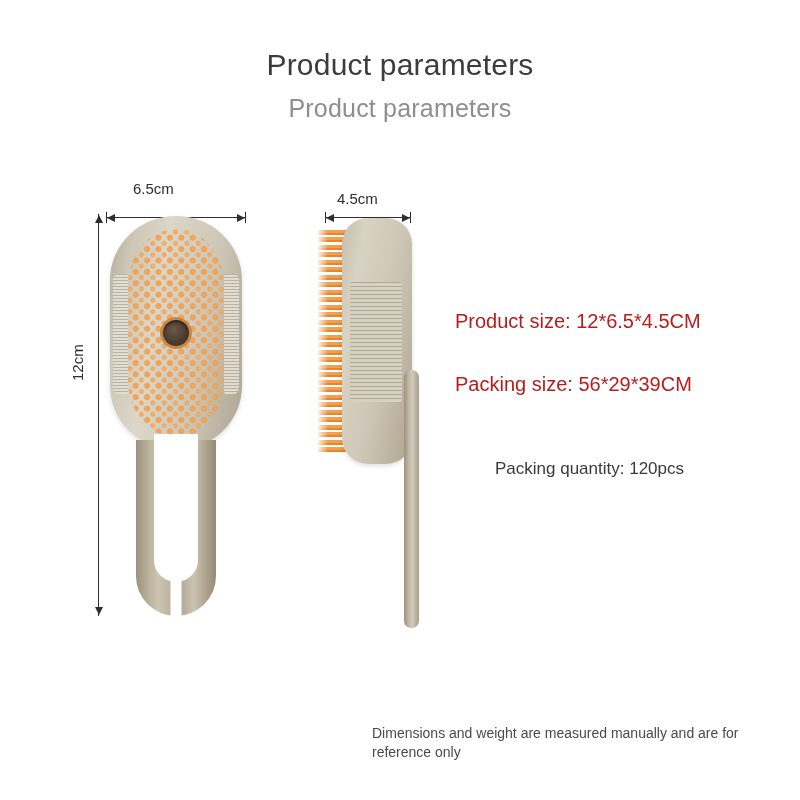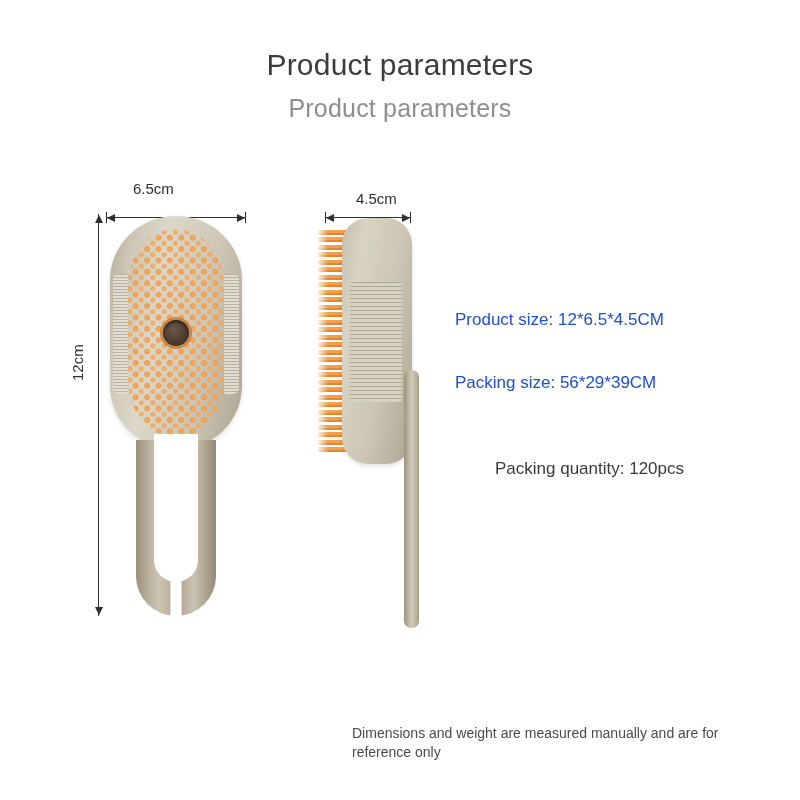--- a/index.html
+++ b/index.html
@@ -41,21 +41,21 @@
   }
 
   
   .dim-label {
     position: absolute;
     font-size: 15px;
     color: #2e2e2e;
     white-space: nowrap;
   }
   .dim-label-65 { left: 133px; top: 180px; }
-  .dim-label-45 { left: 356px; top: 190px; }
+  .dim-label-45 { left: 337px; top: 190px; }
   .dim-label-12 {
     left: 69px;
     top: 381px;
     transform: rotate(-90deg);
     transform-origin: left top;
   }
 
   .dim-line-h { position: absolute; height: 12px; }
   .dim-line-h .shaft {
     position: absolute;
@@ -242,32 +242,32 @@
     left: 86px; top: 152px;
     width: 15px; height: 258px;
     border-radius: 7px;
     background: linear-gradient(90deg,#9d927d 0%,#c3bba8 35%,#d2cbbb 55%,#a89e8a 100%);
   }
 
   
   .spec {
     position: absolute;
     left: 455px;
-    font-size: 17px;
-    color: #1d4ed8;
+    font-size: 20px;
+    color: #b91c1c;
     white-space: nowrap;
   }
   .spec-1 { top: 310px; }
   .spec-2 { top: 373px; }
   .spec-3 { top: 459px; font-size: 17px; color: #3a3a3a; margin-left: 40px; }
 
   
   .footer-note {
     position: absolute;
-    left: 352px;
+    left: 372px;
     top: 724px;
     width: 400px;
     font-size: 14px;
     line-height: 1.35;
     color: #4a4a4a;
   }
 </style>
 </head>
 <body>
 

